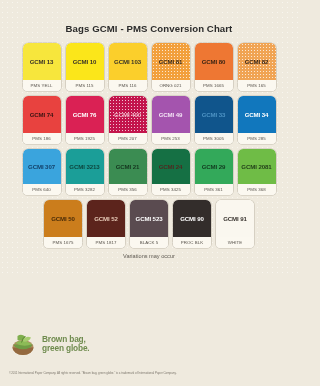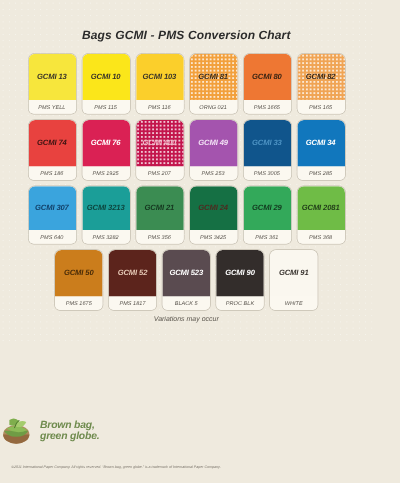--- a/index.html
+++ b/index.html
@@ -8,21 +8,20 @@
     font-family: "Liberation Sans", sans-serif;
     background: #efeade;
     overflow: hidden;
   }
   #page {
     position: relative;
     width: 298px; height: 276px;
     background:
       radial-gradient(circle, rgba(255,255,255,.55) 0.6px, transparent 0.7px) 0 0/5px 5px,
       #efeade;
-    font-style: italic;
   }
 
   
   .title {
     text-align: center;
     font-size: 9.6px;
     font-weight: bold;
     color: #2b2b2b;
     letter-spacing: .1px;
     padding-top: 23px;
@@ -91,21 +90,21 @@
   .note {
     text-align: center;
     font-size: 5.6px;
     color: #5d5850;
     margin-top: 5px;
   }
 
   
   .brand {
     position: absolute;
-    left: 1px; top: 332px;
+    left: 11px; top: 332px;
     display: flex;
     align-items: center;
     gap: 5px;
   }
   .brand-mark { width: 26px; height: 24px; flex: none; }
   .brand-text {
     font-size: 8.3px;
     font-weight: bold;
     color: #6f8b4e;
     line-height: 1.12;

